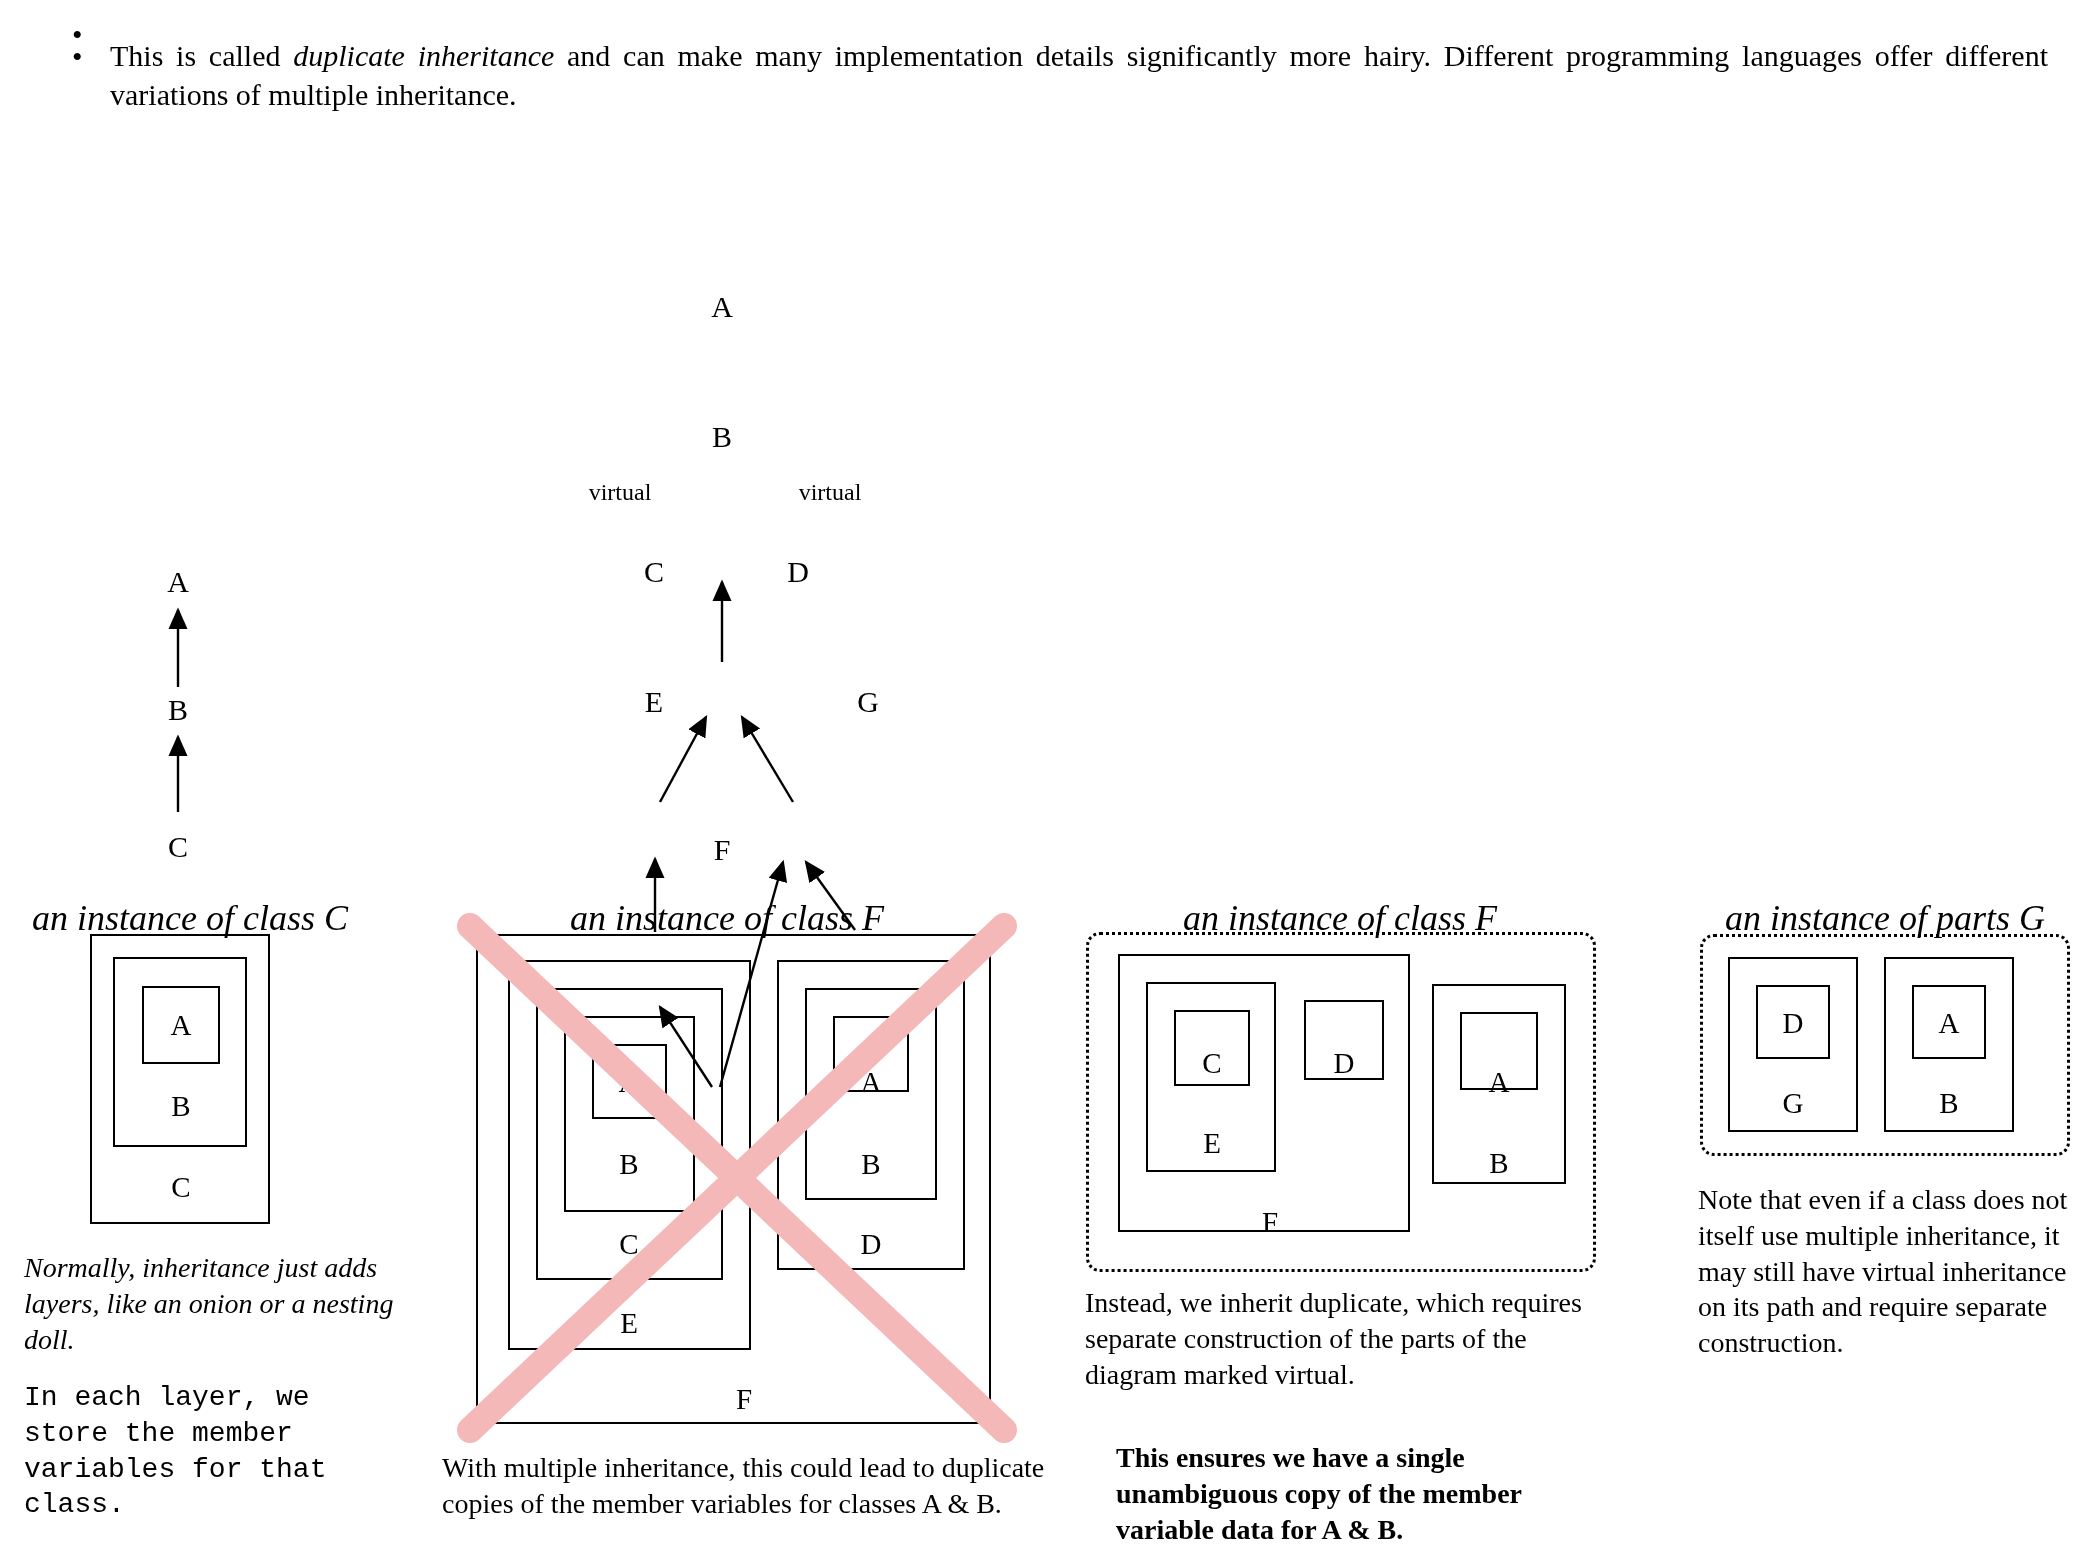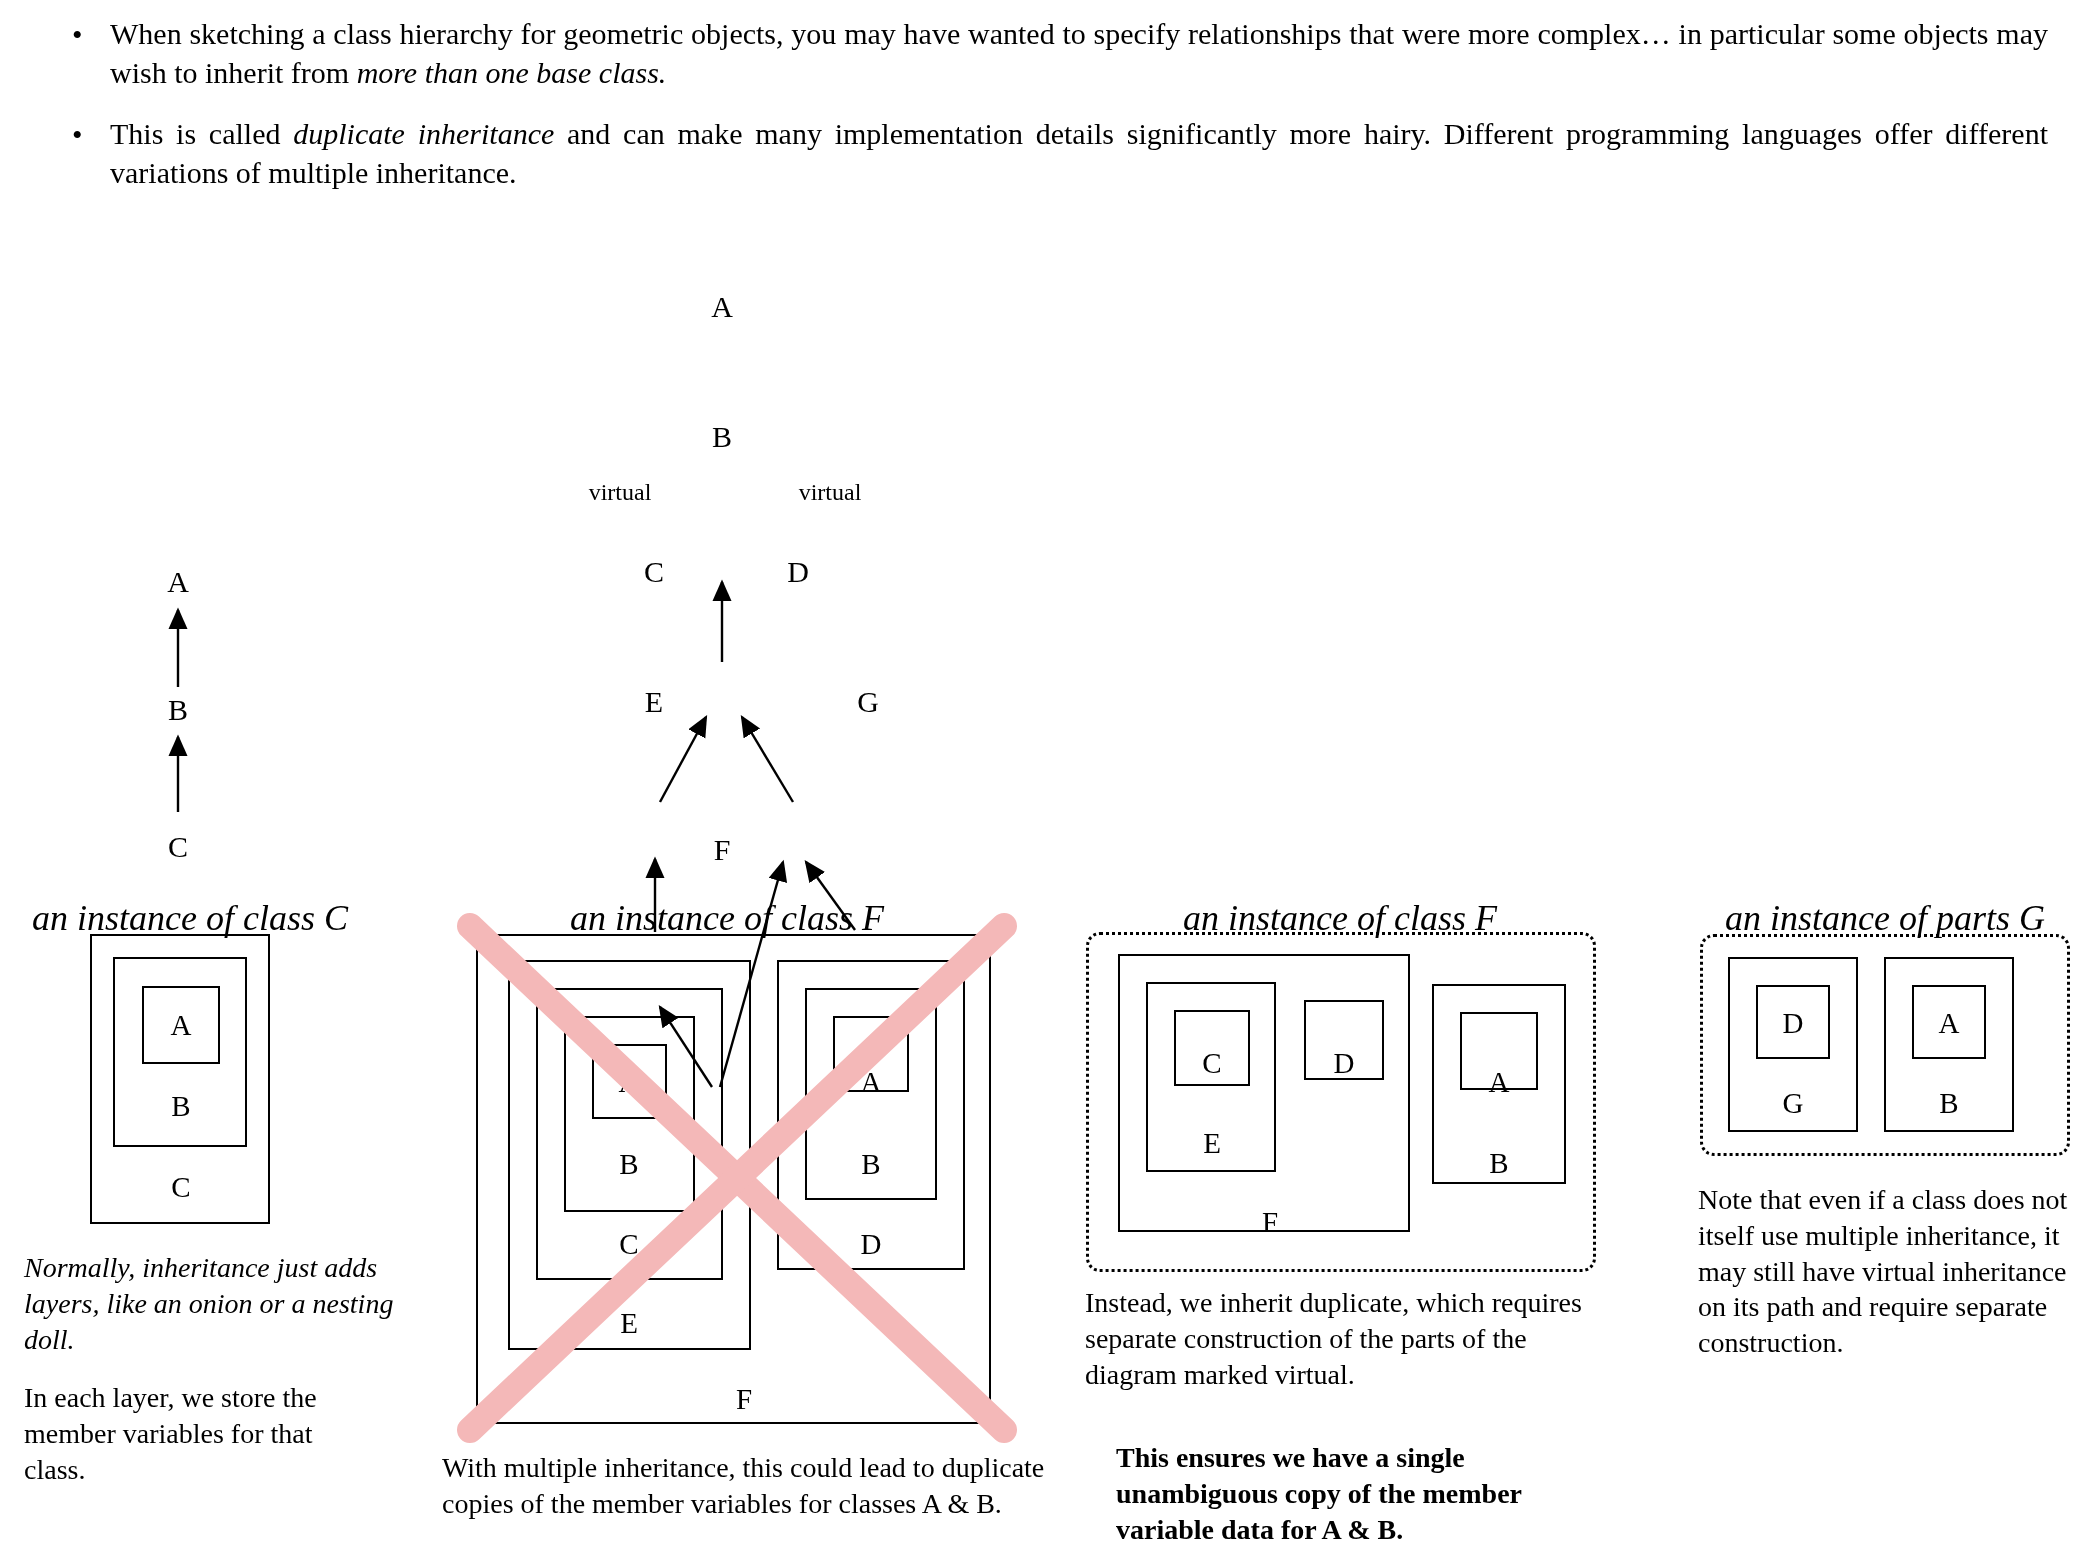--- a/index.html
+++ b/index.html
@@ -108,21 +108,20 @@
     position: absolute;
     pointer-events: none;
   }
 </style>
 </head>
 <body>
 
 <div class="bullets">
   <div class="bullet">
     <span class="dot">•</span>
-    <span>When sketching a class hierarchy for geometric objects, you may have wanted to specify relationships that were more complex… in particular some objects may wish to inherit from <i>more than one base class.</i></span>
   </div>
   <div class="bullet">
     <span class="dot">•</span>
     <span>This is called <i>duplicate inheritance</i> and can make many implementation details significantly more hairy.  Different programming languages offer different variations of multiple inheritance.</span>
   </div>
 </div>
 
 <div class="diagram">
   <svg class="arrows" viewBox="0 0 2097 610">
     <defs>
@@ -168,21 +167,21 @@
 <div class="panel-title" style="left:190px; top:897px;">an instance of class C</div>
 
 <div class="box" style="left:90px; top:934px; width:180px; height:290px;"></div>
 <div class="box" style="left:113px; top:957px; width:134px; height:190px;"></div>
 <div class="box" style="left:142px; top:986px; width:78px; height:78px;"></div>
 <div class="lbl" style="left:181px; top:1025px;">A</div>
 <div class="lbl" style="left:181px; top:1106px;">B</div>
 <div class="lbl" style="left:181px; top:1187px;">C</div>
 
 <div class="caption" style="left:24px; top:1250px; width:375px;font-style:italic;">Normally, inheritance just adds layers, like an onion or a nesting doll.</div>
-<div class="caption" style="left:24px; top:1380px; width:340px;">In each layer, we store the member variables for that class.</div>
+<div class="caption" style="left:24px; top:1380px; width:340px;font-family:Liberation Mono, monospace;">In each layer, we store the member variables for that class.</div>
 
 <div class="panel-title" style="left:727px; top:897px;">an instance of class F</div>
 
 <div class="box" style="left:476px; top:934px; width:515px; height:490px;"></div>
 
 <div class="box" style="left:508px; top:960px; width:243px; height:390px;"></div>
 <div class="box" style="left:536px; top:988px; width:187px; height:292px;"></div>
 <div class="box" style="left:564px; top:1016px; width:131px; height:196px;"></div>
 <div class="box" style="left:592px; top:1044px; width:75px; height:75px;"></div>
 <div class="lbl" style="left:629px; top:1082px;">A</div>

